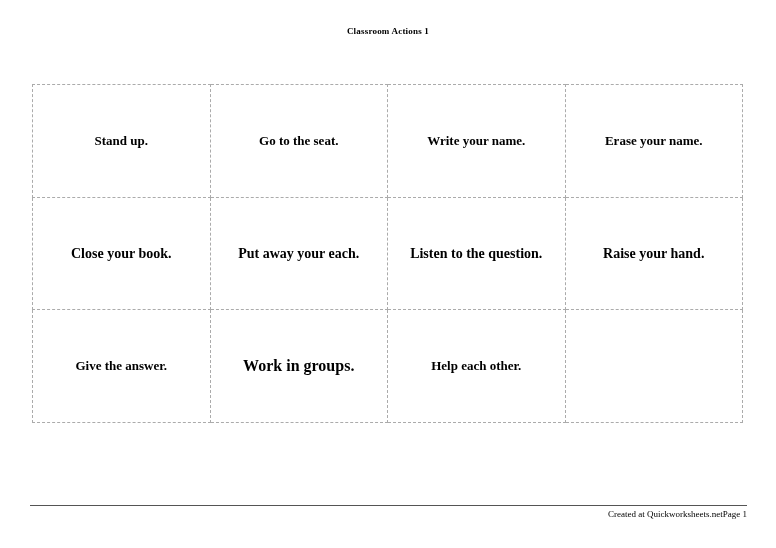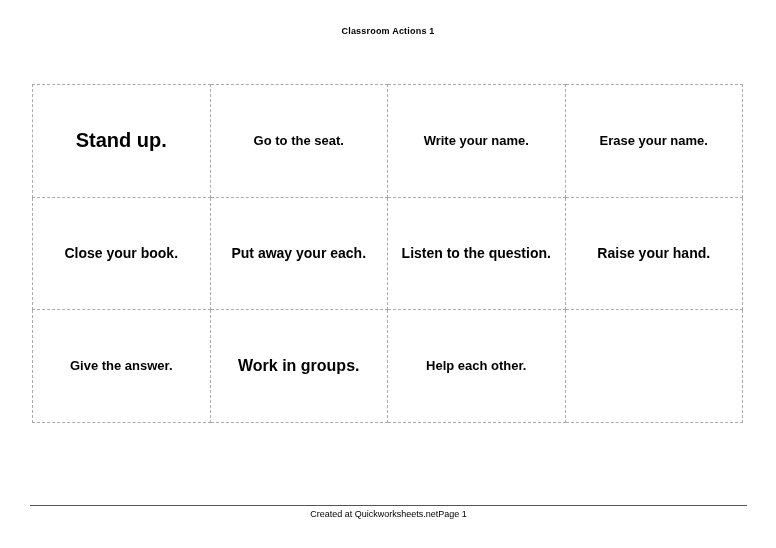--- a/index.html
+++ b/index.html
@@ -1,20 +1,20 @@
 <!DOCTYPE html>
 <html><head>
 <meta charset="utf-8">
 <style>
   html,body{margin:0;padding:0;background:#ffffff;}
   .page{
     position:relative;
     width:776px;height:548px;
     background:#ffffff;
-    font-family:Liberation Sans, sans-serif;
+    font-family:Liberation Serif, serif;
     color:#000;
     overflow:hidden;
   }
   .title{
     position:absolute;
     top:26px;left:0;width:776px;
     text-align:center;
     font-size:9px;font-weight:bold;
     letter-spacing:0.2px;
   }
@@ -37,29 +37,29 @@
     font-weight:bold;
     color:#000;
     line-height:1.55;
     white-space:pre-line;
   }
   .s12{font-size:12px}
   .s13{font-size:13px}
   .s14{font-size:14px}
   .s16{font-size:16px}
   .s17{font-size:17px}
-  .s20{font-size:20px}
+  .s20{font-size:13px}
   .footer{
     position:absolute;
     left:30px;top:505px;
     width:717px;
     border-top:1px solid #555;
     padding-top:3px;
     display:flex;
-    justify-content:center;
+    justify-content:flex-end;
     font-size:9px;
     color:#000;
   }
 </style>
 </head>
 <body>
 
 <div class="page">
 
   <div class="title">Classroom Actions 1</div>

